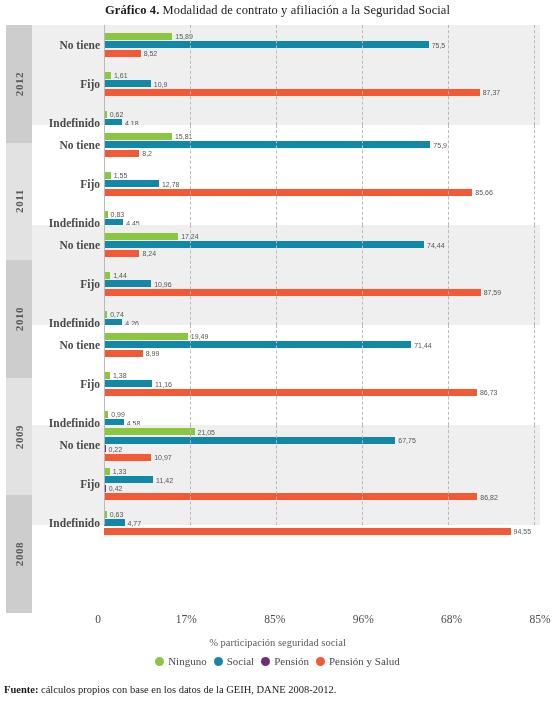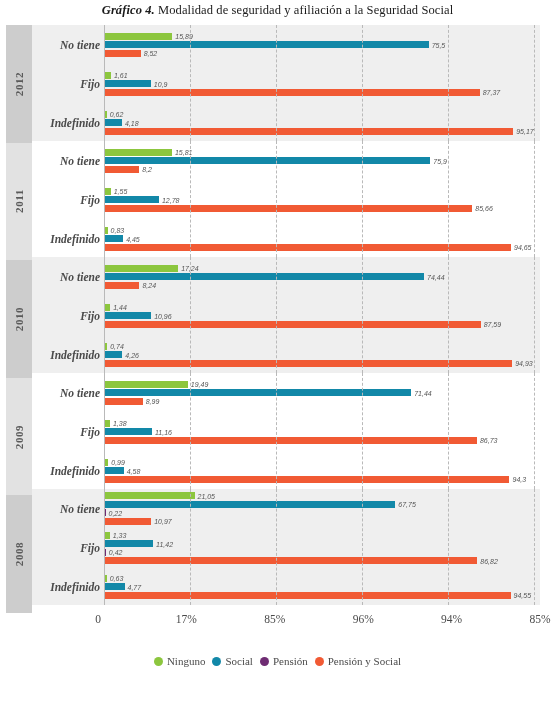--- a/index.html
+++ b/index.html
@@ -19,42 +19,41 @@
   
   .title {
     position: absolute;
     top: 3px; left: 0; width: 555px;
     text-align: center;
     font-family: "Liberation Serif", serif;
     font-size: 12.5px;
     color: #1a1a1a;
     letter-spacing: 0.1px;
   }
-  .title b { font-weight: bold; font-style: italic; }
+  .title b { font-weight: bold; }
 
   
   .chart-frame {
     position: absolute;
     left: 6px; top: 25px;
     width: 534px; height: 588px;
   }
   .year-gutter {
     position: absolute; left: 0; top: 0;
     width: 26px; height: 588px;
   }
   .plot-col {
     position: absolute; left: 26px; top: 0;
     width: 508px; height: 588px;
   }
 
   .band {
     position: relative;
     width: 100%;
-    height: 116px;
-    font-style: italic;
+    height: 100px;
   }
   .band-gutter {
     width: 26px;
     height: 117.6px;
     position: relative;
   }
   .band-gutter.dark  { background: #cdcdcd; }
   .band-gutter.light { background: #e2e2e2; }
   .band-label {
     position: absolute;
@@ -192,21 +191,21 @@
     color: #1a1a1a;
   }
   .source b { font-weight: bold; }
 </style>
 </head>
 <body>
 
 <div id="page">
 
   <div class="title">
-    <b>Gráfico 4.</b><span> Modalidad de seguridad y afiliación a la Seguridad Social</span>
+    <b>Gráfico 4.</b><span> Modalidad de contrato y afiliación a la Seguridad Social</span>
   </div>
 
   <div class="chart-frame">
     <div class="year-gutter" id="year-gutter">
         <div class="band-gutter dark">
           <div class="band-label">2012</div>
         </div>
         <div class="band-gutter light">
           <div class="band-label">2011</div>
         </div>
@@ -535,38 +534,42 @@
           </div>
         </div>
       </div>
   </div>
 
   <div class="axis" id="x-axis">
       <div class="tick" style="left: 0px;">0</div>
       <div class="tick" style="left: 88.4px;">17%</div>
       <div class="tick" style="left: 176.8px;">85%</div>
       <div class="tick" style="left: 265.2px;">96%</div>
-      <div class="tick" style="left: 353.6px;">94%</div>
+      <div class="tick" style="left: 353.6px;">68%</div>
       <div class="tick" style="left: 442px;">85%</div>
     </div>
 
+  <div class="axis-title">% participación seguridad social</div>
 
   <div class="legend" id="legend">
       <div class="legend-item">
         <span class="legend-dot" style="background: rgb(140, 198, 62);"></span>
         <span class="legend-text">Ninguno</span>
       </div>
       <div class="legend-item">
         <span class="legend-dot" style="background: rgb(18, 136, 168);"></span>
         <span class="legend-text">Social</span>
       </div>
       <div class="legend-item">
         <span class="legend-dot" style="background: rgb(111, 44, 115);"></span>
         <span class="legend-text">Pensión</span>
       </div>
       <div class="legend-item">
         <span class="legend-dot" style="background: rgb(241, 90, 52);"></span>
-        <span class="legend-text">Pensión y Social</span>
+        <span class="legend-text">Pensión y Salud</span>
       </div>
     </div>
 
+  <div class="source">
+    <b>Fuente:</b><span> cálculos propios con base en los datos de la GEIH, DANE 2008-2012.</span>
+  </div>
 
 </div>
 
 </body></html>

